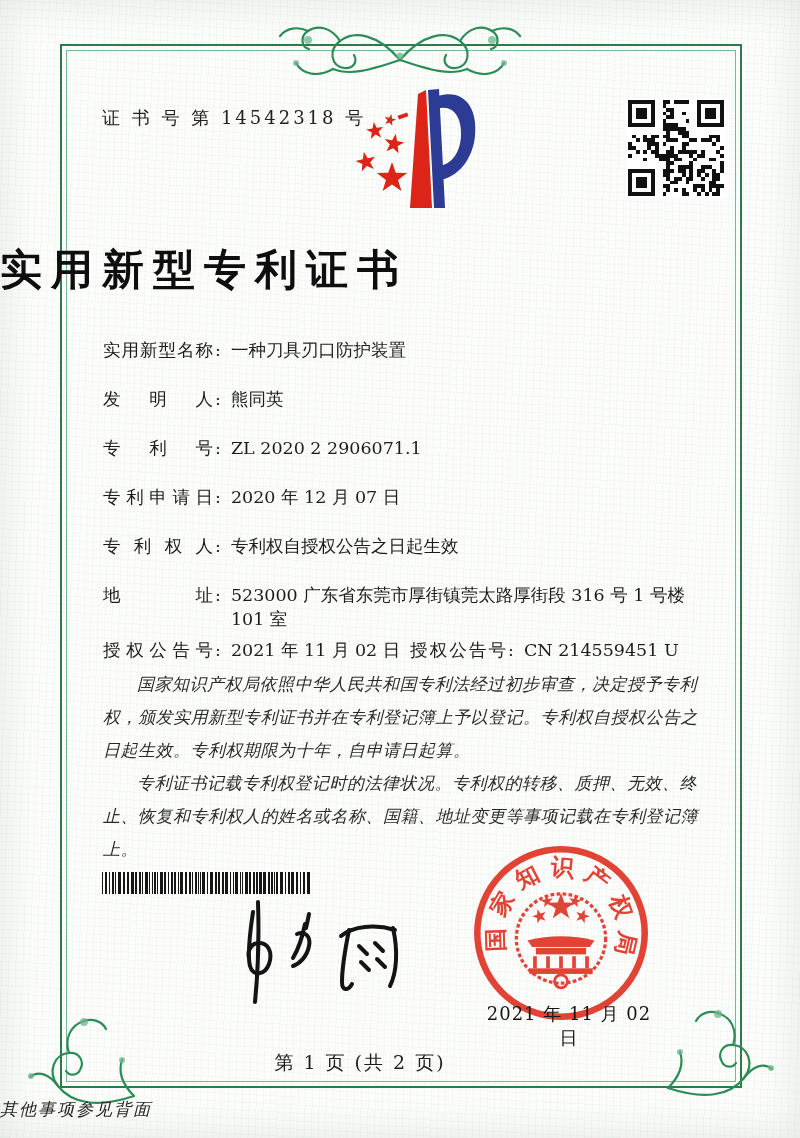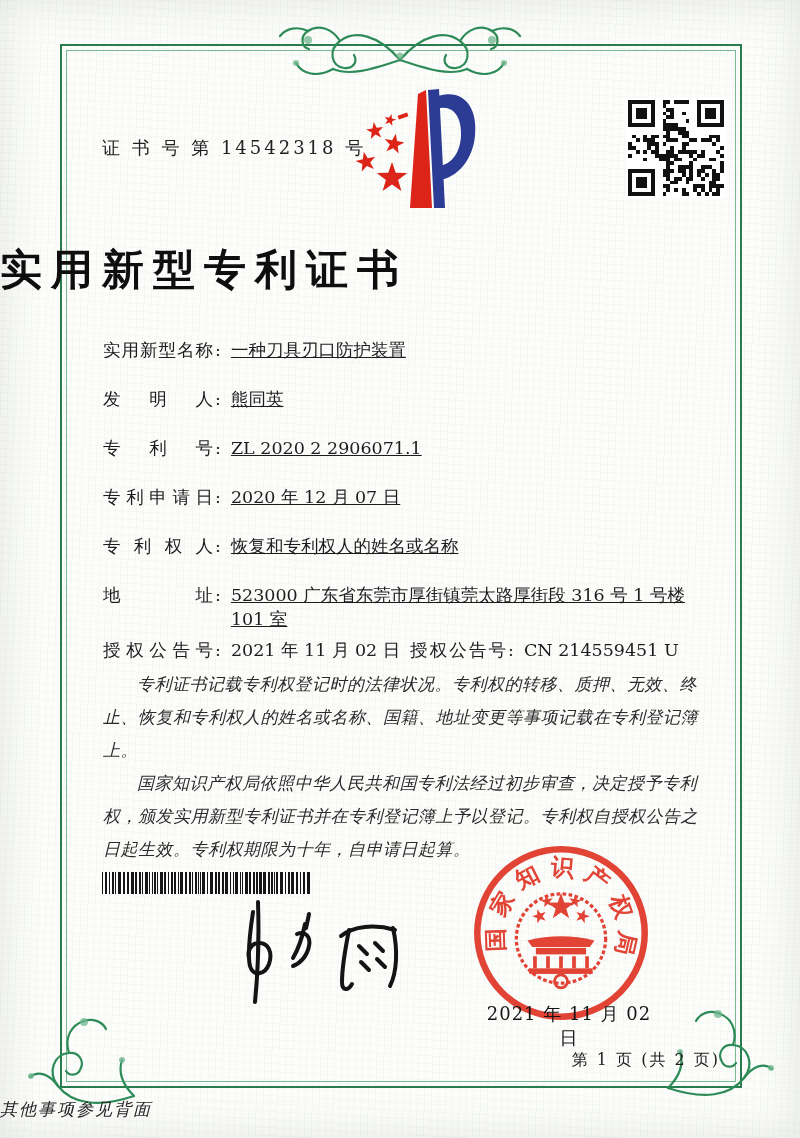--- a/index.html
+++ b/index.html
@@ -17,48 +17,48 @@
   
   .frame-outer{position:absolute;left:60px;top:44px;width:678px;height:1040px;
     border:2.5px solid #2a7c4e;}
   .frame-inner{position:absolute;left:4px;top:4px;right:4px;bottom:4px;
     border:1px solid #7ab893;}
   .ornament{position:absolute;pointer-events:none;}
   .orn-top{left:238px;top:16px;}
   .orn-bl{left:22px;top:1012px;}
   .orn-br{left:648px;top:1004px;}
   
-  .cert-no{position:absolute;left:102px;top:106px;font-size:18px;letter-spacing:3px;color:#222;margin-top:30px;}
+  .cert-no{position:absolute;left:102px;top:106px;font-size:18px;letter-spacing:3px;color:#222;}
   .logo{position:absolute;left:318px;top:84px;}
   .qr{position:absolute;left:626px;top:98px;background:#fff;padding:2px;}
   .title{position:absolute;left:0;right:0;top:242px;text-align:left;
     font-size:42px;font-weight:bold;letter-spacing:9px;color:#0e0e0e;}
   
   .fields{position:absolute;left:103px;top:338px;width:605px;font-size:17.5px;}
   .field-row{position:relative;line-height:24px;margin-bottom:25px;}
   .field-row.addr{margin-bottom:7px;}
   .frow{display:flex;align-items:flex-start;}
   .lbl{display:inline-block;width:110px;text-align:justify;text-align-last:justify;flex:0 0 110px;}
   .colon{margin:0 10px 0 2px;flex:0 0 auto;}
-  .val{flex:1 1 auto;max-width:525px;text-decoration:underline;}
+  .val{flex:1 1 auto;max-width:525px;}
   .pair2{position:absolute;left:287px;top:0;display:flex;width:318px;}
   .pair2 .lbl{width:96px;flex:0 0 96px;margin-left:20px;}
   
   .body-text{position:absolute;left:103px;top:668px;width:600px;
     font-style:italic;font-size:17px;line-height:33px;letter-spacing:.5px;color:#2a2a2a;}
   .body-text p{margin:0;text-indent:2em;}
   
   .barcode{position:absolute;left:102px;top:872px;}
   .officer{position:absolute;left:106px;top:938px;font-size:19px;letter-spacing:2px;}
   .officer .name{margin-top:14px;}
   .signature{position:absolute;left:195px;top:898px;}
   .seal{position:absolute;left:468px;top:840px;opacity:.95;}
   .seal-date{position:absolute;left:474px;top:1002px;width:190px;text-align:center;
     font-size:18px;letter-spacing:1px;color:#151515;}
-  .footer-page{position:absolute;left:0;right:80px;top:1050px;text-align:right;font-size:16px;letter-spacing:2px;}
+  .footer-page{position:absolute;left:0;right:80px;top:1050px;text-align:center;font-size:19px;letter-spacing:2px;}
   .back-note{position:absolute;left:0;right:70px;top:1098px;text-align:left;
     font-size:17px;font-style:italic;letter-spacing:2px;color:#242424;}
 </style>
 </head>
 <body>
 
 <div class="page">
 
   <div class="frame-outer">
     <div class="frame-inner"></div>
@@ -349,21 +349,21 @@
       <div class="frow">
         <span class="lbl">专利申请日</span>
           <span class="colon">:</span>
           <span class="val">2020 年 12 月 07 日</span>
       </div>
     </div>
     <div class="field-row">
       <div class="frow">
         <span class="lbl">专利权人</span>
           <span class="colon">:</span>
-          <span class="val">恢复和专利权人的姓名或名称</span>
+          <span class="val">专利权自授权公告之日起生效</span>
       </div>
     </div>
     <div class="field-row addr">
       <div class="frow">
         <span class="lbl">地址</span>
           <span class="colon">:</span>
           <span class="val">523000 广东省东莞市厚街镇莞太路厚街段 316 号 1 号楼 101 室</span>
       </div>
     </div>
     <div class="field-row">
@@ -374,22 +374,22 @@
       </div>
       <div class="pair2">
         <span class="lbl">授权公告号</span>
           <span class="colon">:</span>
         <span>CN 214559451 U</span>
       </div>
     </div>
   </div>
 
   <div class="body-text">
+    <p>国家知识产权局依照中华人民共和国专利法经过初步审查，决定授予专利权，颁发实用新型专利证书并在专利登记簿上予以登记。专利权自授权公告之日起生效。专利权期限为十年，自申请日起算。</p>
     <p>专利证书记载专利权登记时的法律状况。专利权的转移、质押、无效、终止、恢复和专利权人的姓名或名称、国籍、地址变更等事项记载在专利登记簿上。</p>
-    <p>国家知识产权局依照中华人民共和国专利法经过初步审查，决定授予专利权，颁发实用新型专利证书并在专利登记簿上予以登记。专利权自授权公告之日起生效。专利权期限为十年，自申请日起算。</p>
   </div>
 
   <svg class="barcode" id="barcode-svg" width="212" height="22" viewBox="0 0 212 22" shape-rendering="crispEdges">
       <rect x="0" y="0" width="1" height="22" fill="#161616"></rect>
       <rect x="3" y="0" width="2" height="22" fill="#161616"></rect>
       <rect x="7" y="0" width="1" height="22" fill="#161616"></rect>
       <rect x="10" y="0" width="2" height="22" fill="#161616"></rect>
       <rect x="13" y="0" width="1" height="22" fill="#161616"></rect>
       <rect x="16" y="0" width="3" height="22" fill="#161616"></rect>
       <rect x="21" y="0" width="2" height="22" fill="#161616"></rect>

